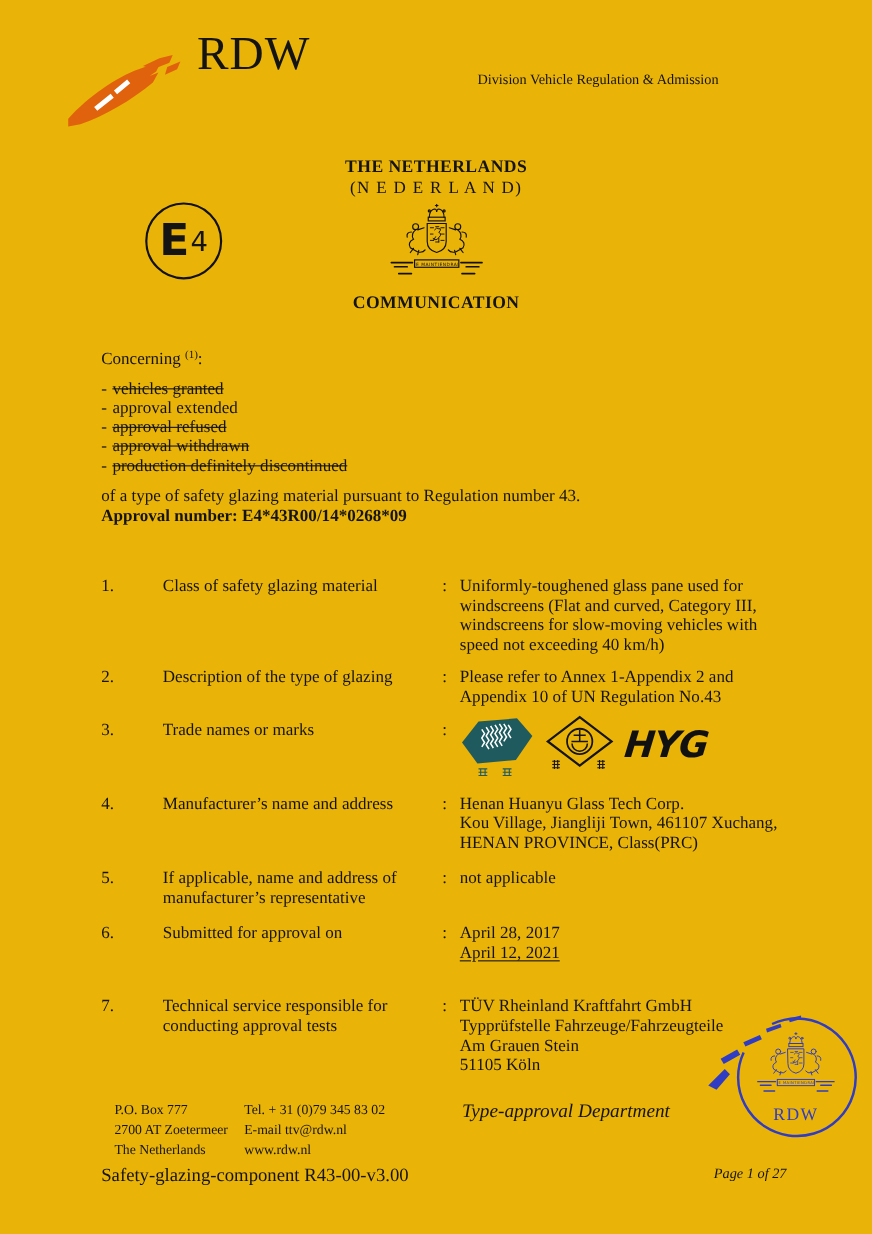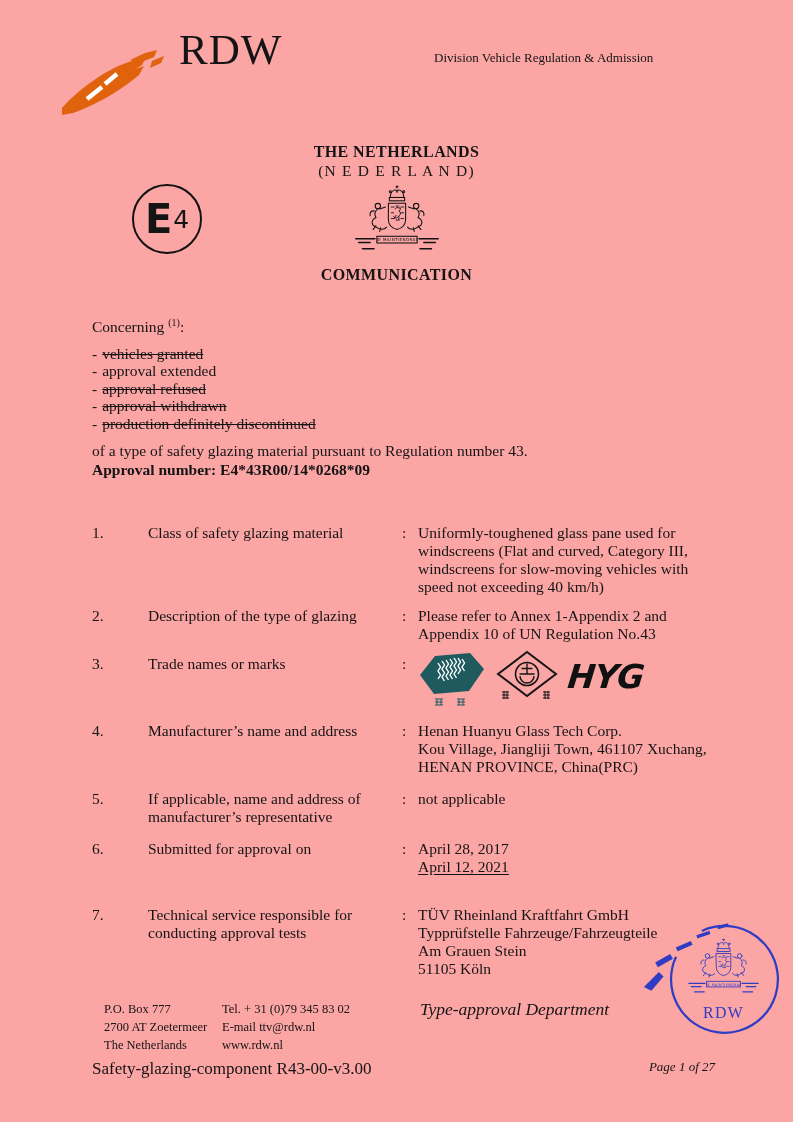--- a/index.html
+++ b/index.html
@@ -1,24 +1,24 @@
 <!DOCTYPE html>
 <html><head>
 <meta charset="utf-8">
 <style>
   html,body { margin:0; padding:0; background:#e8e8e8; }
   .page {
     position:relative; width:793px; height:1122px; margin:0 auto;
-    background:#fca5a5; font-family:"Liberation Serif", serif; color:#141414;
+    background:#eab308; font-family:"Liberation Serif", serif; color:#141414;
     overflow:hidden;
   }
   
   .logo-rdw { position:absolute; left:60px; top:48px; width:110px; height:68px; }
   .brand { position:absolute; left:179px; top:28px; font-size:43px; line-height:1; letter-spacing:1px; }
-  .division { position:absolute; left:434px; top:50px; font-size:13px; }
+  .division { position:absolute; left:434px; top:64px; font-size:13px; }
   
   .e-badge { position:absolute; left:132px; top:184px; width:66px; height:66px;
     border:2.5px solid #111; border-radius:50%; display:flex; align-items:center; justify-content:center; }
   .e-badge .e { font-family:"DejaVu Sans",sans-serif; font-weight:bold; font-size:40px; line-height:1; }
   .e-badge .four { font-family:"DejaVu Sans",sans-serif; font-size:25px; line-height:1; margin-left:1px; }
   
   .title-block { position:absolute; left:0; top:143px; width:793px; text-align:center; }
   .country { font-weight:bold; font-size:16px; letter-spacing:.4px; }
   .country-alt { font-size:15.5px; letter-spacing:1.2px; margin-top:1px; }
   .arms-black { margin-top:5px; width:96px; height:69px; color:#111; }
@@ -173,21 +173,21 @@
     </div>
   </div>
 
   <div class="item-row" style="top:722px">
     <div class="col-num">4.</div>
     <div class="col-label">Manufacturer’s name and address</div>
     <div class="col-colon">:</div>
     <div class="col-val">
       <div>Henan Huanyu Glass Tech Corp.</div>
         <div>Kou Village, Jiangliji Town, 461107 Xuchang,</div>
-      <div>HENAN PROVINCE, China(PRC)</div>
+      <div>HENAN PROVINCE, Class(PRC)</div>
     </div>
   </div>
 
   <div class="item-row" style="top:790px">
     <div class="col-num">5.</div>
     <div class="col-label">If applicable, name and address of manufacturer’s representative</div>
     <div class="col-colon">:</div>
     <div class="col-val">
       <div>not applicable</div>
     </div>

